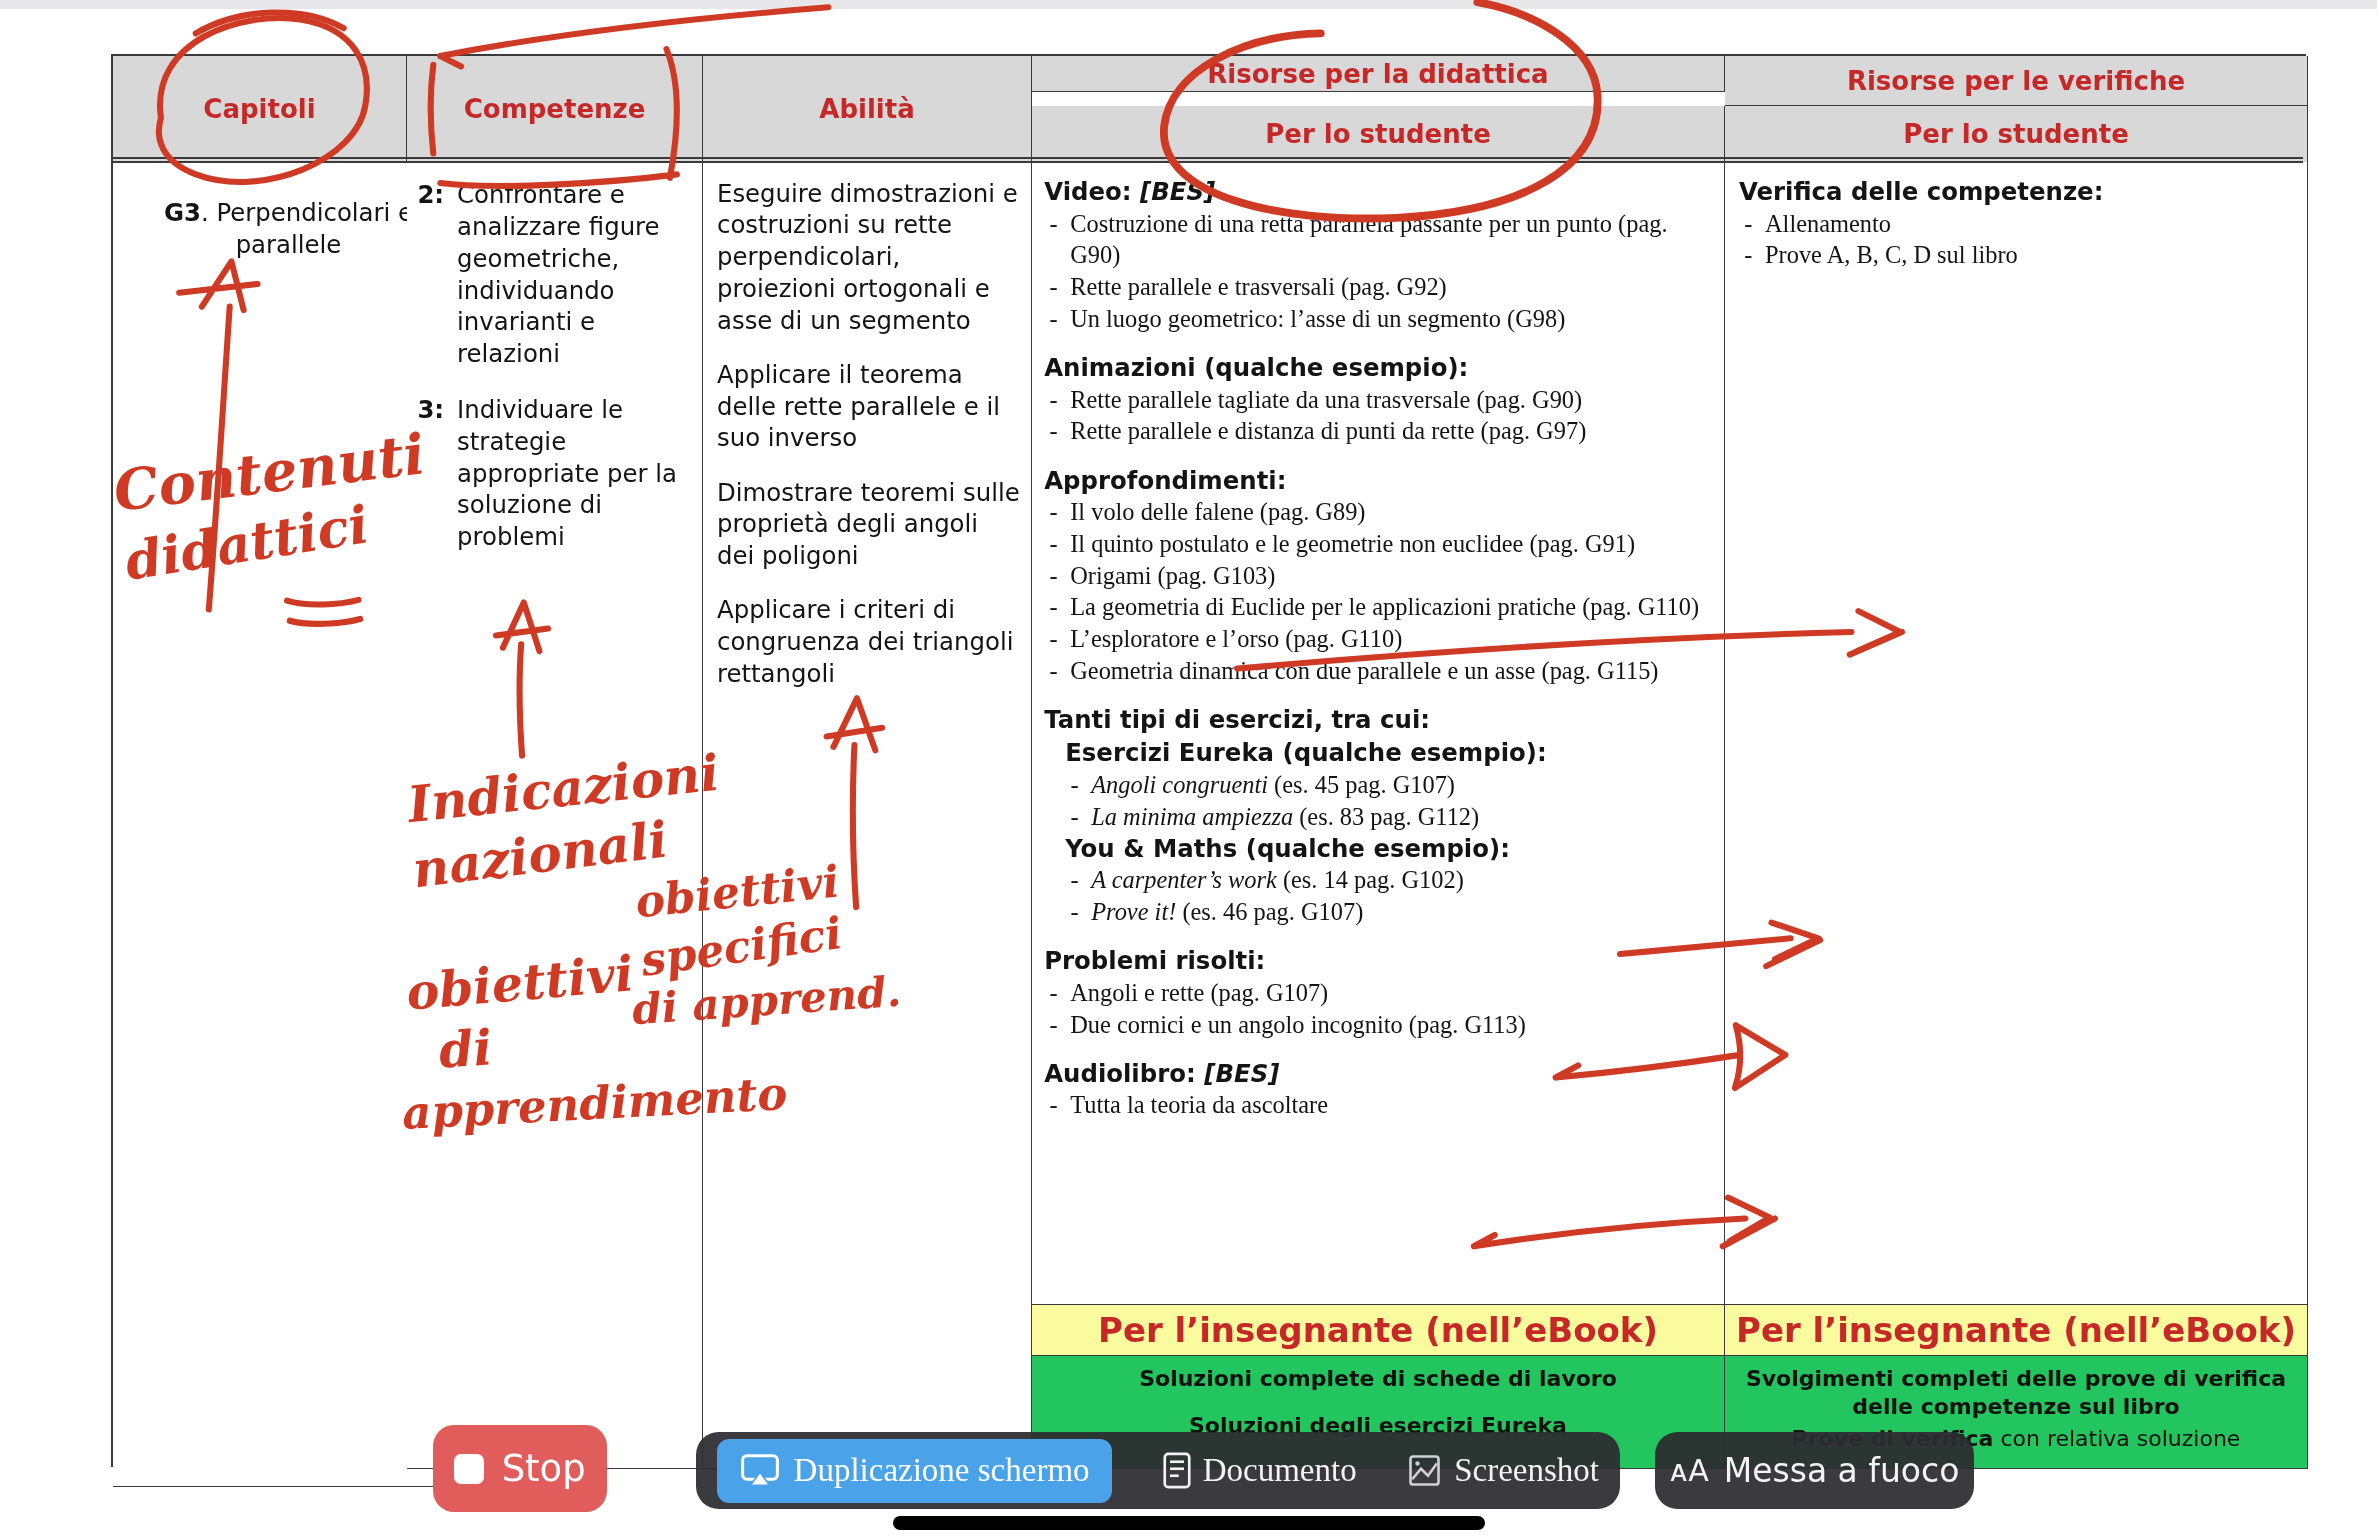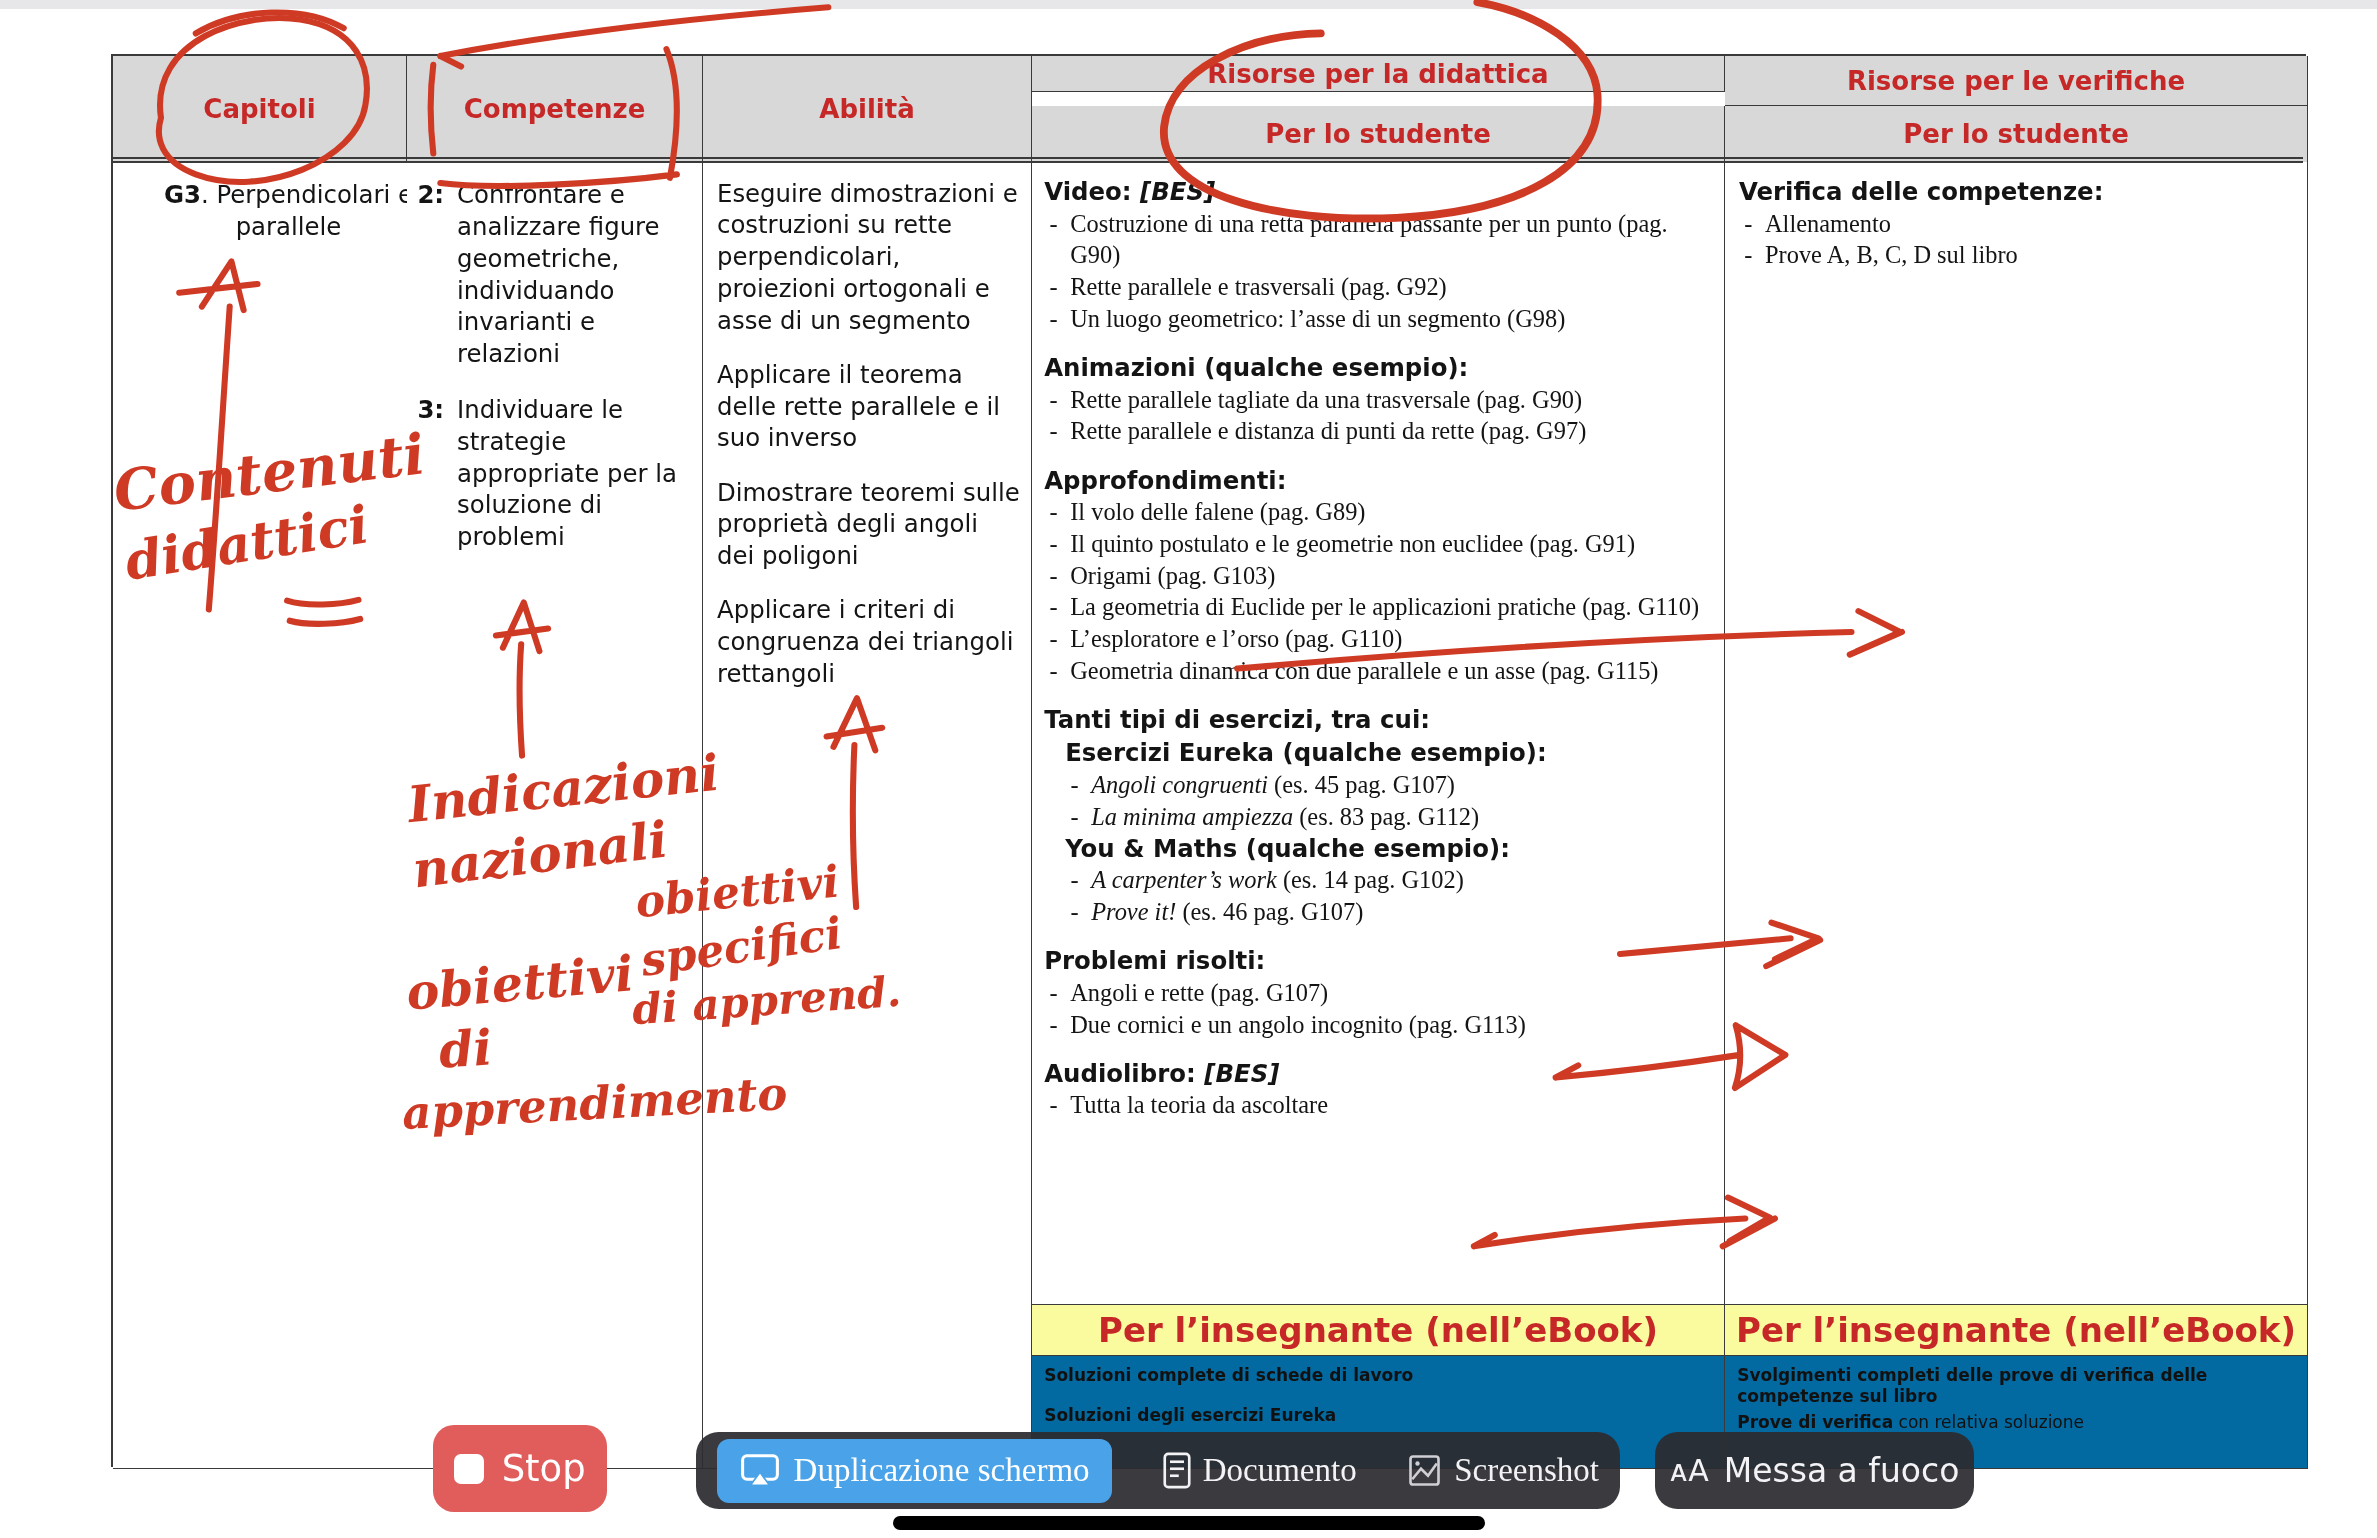--- a/index.html
+++ b/index.html
@@ -24,21 +24,21 @@
   .sec{margin-bottom:17.4px;}
   .sec-h{font-weight:bold;}
   .tag{font-weight:bold;font-style:italic;}
   .li{position:relative;padding-left:26px;font-family:Liberation Serif, serif;}
   .li::before{content:"-";position:absolute;left:5.2px;}
   .sub{margin-left:21px;margin-top:1.7px;}
   .em{font-style:italic;}
   
   .ycell{background:#fafa9e;}
   .yhdr{color:#c62828;font-weight:bold;font-size:34px;display:flex;align-items:center;justify-content:center;background:#fafa9e;}
-  .ybody{font-weight:bold;font-size:17px;color:#111;padding:8.7px 12.2px;line-height:1.28;background:#0369a1;}
+  .ybody{font-weight:bold;font-size:22px;color:#111;padding:8.7px 12.2px;line-height:1.28;background:#22c55e;text-align:center;}
   .y-line2{margin-top:19px;}
   .reg{font-weight:normal;}
   
   .ink{position:absolute;left:0;top:0;z-index:3;pointer-events:none;}
   .hand{position:absolute;color:#cf3a25;font-family:"DejaVu Serif",serif;font-style:italic;font-weight:600;z-index:4;white-space:nowrap;pointer-events:none;}
   
   .pill-stop{position:absolute;left:433px;top:1425px;width:174px;height:87px;border-radius:21px;background:#e15d5b;display:flex;align-items:center;justify-content:center;gap:17.4px;color:#fff;font-size:37px;z-index:6;cursor:pointer;}
   .stop-sq{width:30px;height:30px;border-radius:7px;background:#fff;}
   .bar{position:absolute;top:1432px;height:77px;border-radius:22.6px;background:rgba(44,43,47,0.93);display:flex;align-items:center;color:#f3f3f5;font-size:33px;z-index:6;}
   .bar1{left:696px;width:924px;justify-content:space-between;padding:0 21px;box-sizing:border-box;font-family:Liberation Serif, serif;}
@@ -72,21 +72,21 @@
         <span>Risorse per le verifiche</span>
       </div>
     <div class="cell hdr" style="left:919px;top:50px;width:693px;height:57px;">
         <span>Per lo studente</span>
       </div>
     <div class="cell hdr" style="left:1612px;top:50px;width:583px;height:57px;">
         <span>Per lo studente</span>
       </div>
     <div class="dbl-rule"></div>
 
-    <div class="cell body-text" style="left:0;top:106px;width:352px;height:1307px;">
+    <div class="cell body-text" style="left:0;top:124px;width:352px;height:1307px;">
       <div class="c1-content"><span class="bold">G3</span><span>. Perpendicolari e parallele</span></div>
     </div>
 
     <div class="cell body-text" style="left:294px;top:106px;width:296px;height:1307px;">
       <div class="comp-wrap">
         <div class="comp-item">
             <span class="num">2:</span>
             <span>Confrontare e analizzare figure geometriche, individuando invarianti e relazioni</span>
           </div>
         <div class="comp-item">

